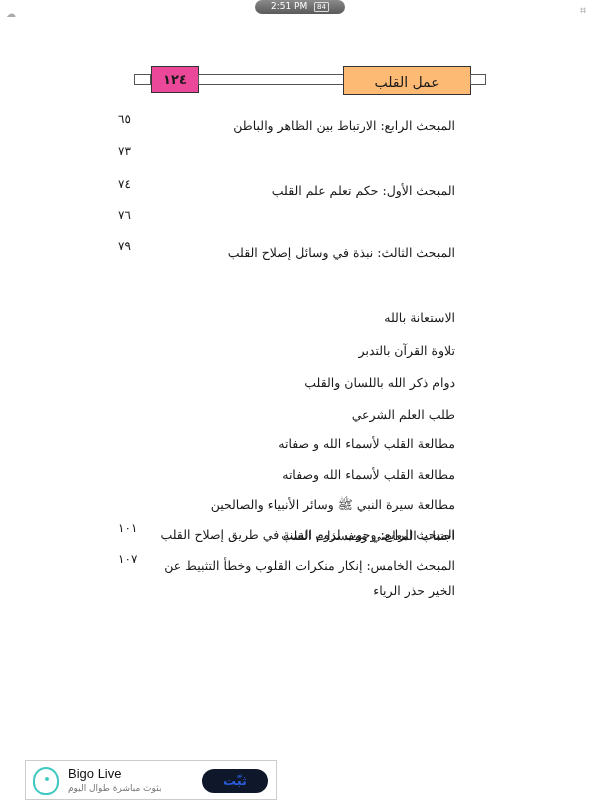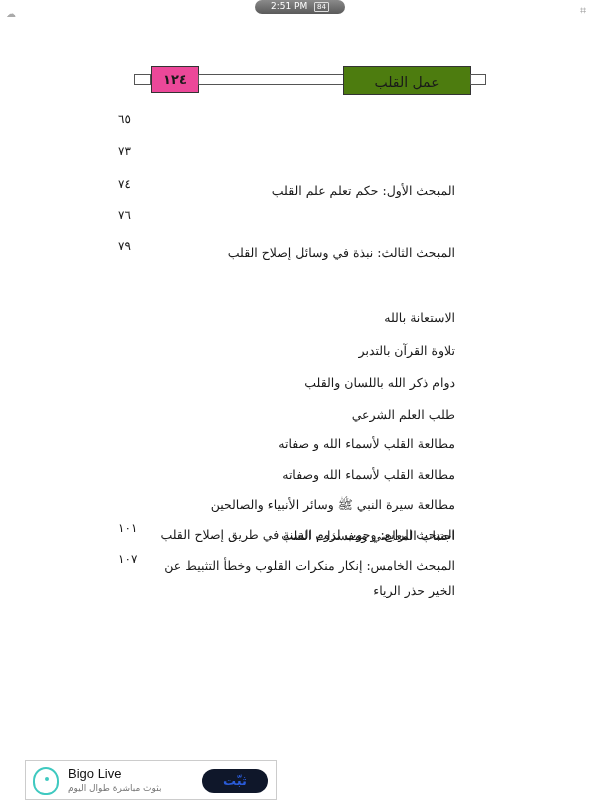--- a/index.html
+++ b/index.html
@@ -11,21 +11,21 @@
                  font-size:9px; line-height:12px; text-align:center; }
   .status-pill .batt { display:inline-block; border:1px solid #ddd; font-size:7px; line-height:8px; padding:0 2px; margin-left:4px; border-radius:1px; }
   .left-icon { position:absolute; left:6px; top:8px; width:12px; height:10px; color:#aaa; font-size:10px; }
   .right-icon { position:absolute; left:580px; top:4px; width:12px; height:12px; color:#999; font-size:11px; }
 
   .header { position:absolute; left:0; top:0; width:600px; height:110px; }
   .hdr-stub-left { position:absolute; left:134px; top:74px; width:17px; height:11px; border:1px solid #555; box-sizing:border-box; }
   .hdr-box-left { position:absolute; left:151px; top:66px; width:48px; height:27px; border:1px solid #333; box-sizing:border-box; background:#ec4899;
                   font-family:"DejaVu Sans",sans-serif; font-weight:bold; font-size:13px; line-height:25px; text-align:center; }
   .hdr-bar { position:absolute; left:198px; top:74px; width:146px; height:11px; border:1px solid #555; box-sizing:border-box; }
-  .hdr-box-right { position:absolute; left:343px; top:66px; width:128px; height:29px; border:1px solid #333; box-sizing:border-box; background:#4d7c0f;
+  .hdr-box-right { position:absolute; left:343px; top:66px; width:128px; height:29px; border:1px solid #333; box-sizing:border-box; background:#fdba74;
                    font-family:"DejaVu Sans",sans-serif; font-size:14px; line-height:30px; text-align:center; direction:rtl; }
   .hdr-stub-right { position:absolute; left:470px; top:74px; width:16px; height:11px; border:1px solid #555; box-sizing:border-box; }
 
   .toc-row { position:absolute; left:110px; width:345px; height:22px; direction:rtl; }
   .toc-title { position:absolute; right:0; top:0; font-size:12.5px; white-space:nowrap; }
   .toc-title.bold { font-weight:bold; font-family:"DejaVu Sans",sans-serif; font-size:13px; }
   .toc-page { position:absolute; left:8px; top:-6px; font-size:12px; direction:rtl; }
   .sub-item { position:absolute; right:145px; font-size:12.5px; direction:rtl; white-space:nowrap;margin-top:32px; }
   .cont-line { position:absolute; right:145px; font-size:12.5px; direction:rtl; white-space:nowrap; }
 
@@ -51,20 +51,21 @@
 
 <div class="header">
   <div class="hdr-stub-left"></div>
   <div class="hdr-box-left">١٢٤</div>
   <div class="hdr-bar"></div>
   <div class="hdr-box-right">عمل القلب</div>
   <div class="hdr-stub-right"></div>
 </div>
 
 <div class="toc-row" style="top:118px">
+  <span class="toc-title">المبحث الرابع: الارتباط بين الظاهر والباطن</span>
   <span class="toc-page">٦٥</span>
 </div>
 <div class="toc-row" style="top:150px">
   <span class="toc-page">٧٣</span>
 </div>
 <div class="toc-row" style="top:183px">
   <span class="toc-title">المبحث الأول: حكم تعلم علم القلب</span>
   <span class="toc-page">٧٤</span>
 </div>
 <div class="toc-row" style="top:214px">

